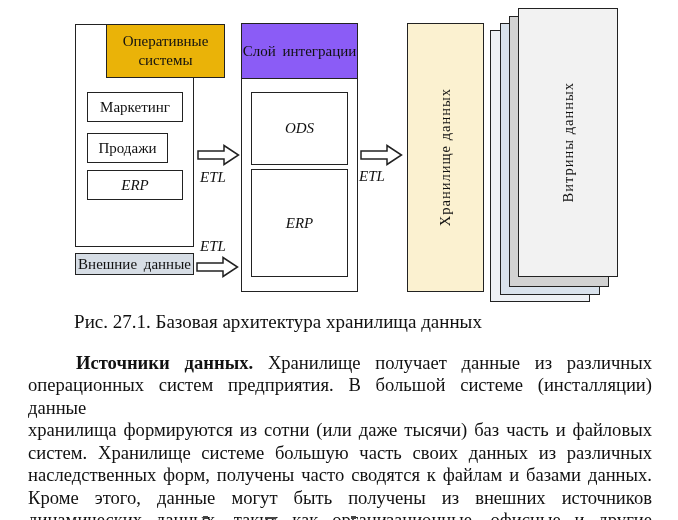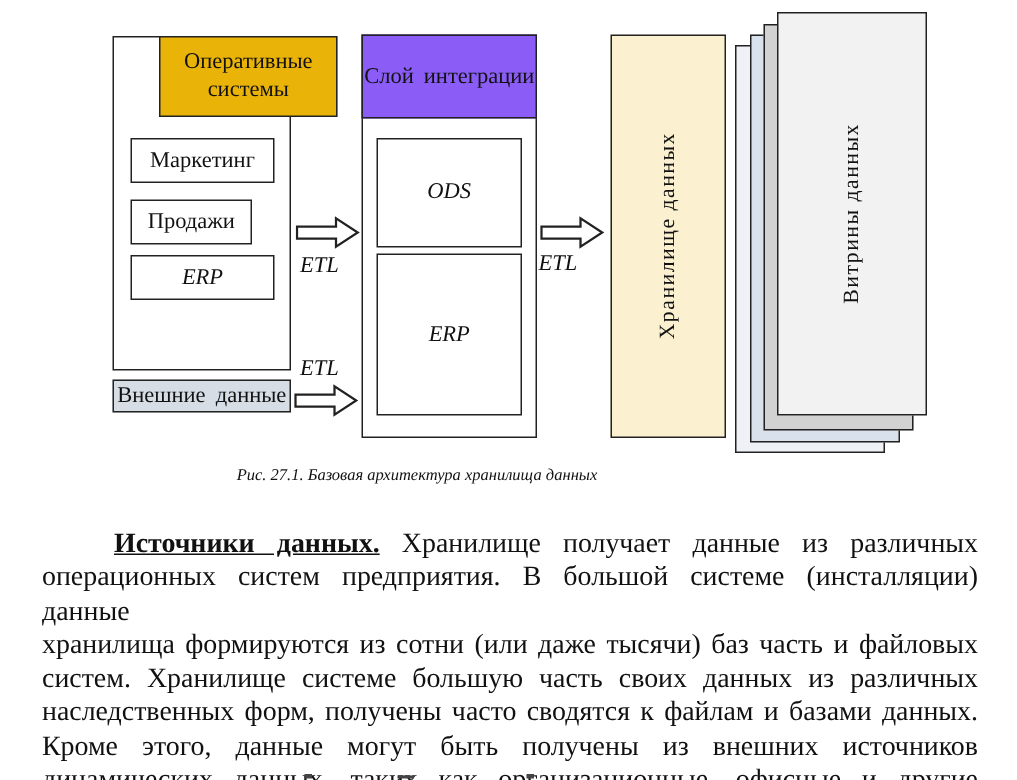--- a/index.html
+++ b/index.html
@@ -13,25 +13,25 @@
   .hdr{font-size:15px;line-height:1.25;}
   .gray{background:#eab308;margin-left:31px;}
   .blue{background:#8b5cf6;}
   .extblue{background:#d6dde5;}
   .cream{background:#fbf1d0;}
   .inner{font-size:15px;}
   .it{font-style:italic;}
   .vtext{writing-mode:vertical-rl;transform:rotate(180deg);font-size:14.5px;letter-spacing:1px;white-space:nowrap;}
   .etl{font-style:italic;font-size:15px;text-align:left;width:44px;}
   .arrow{display:block;}
-  .caption{position:absolute;left:0;top:311px;width:556px;text-align:center;font-size:11px;font-style:italic;}
+  .caption{position:absolute;left:0;top:311px;width:556px;text-align:center;font-size:19px;}
   .para{position:absolute;left:28px;top:352px;width:624px;font-size:18.6px;}
   .pline{text-align:justify;text-align-last:justify;line-height:22.45px;white-space:normal;}
   .indent{padding-left:48px;}
-  .lead{font-weight:bold;text-decoration:underline;}
+  .lead{font-weight:bold;}
   .frag{position:absolute;background:#444;}
   .ws2{word-spacing:3px;}
 </style>
 </head>
 <body>
 
 <div class="diagram">
 
   <div class="abs bx" style="left:75px;top:24px;width:119px;height:223px;"></div>
   <div class="abs bx gray hdr" style="left:75px;top:24px;width:119px;height:54px;">

